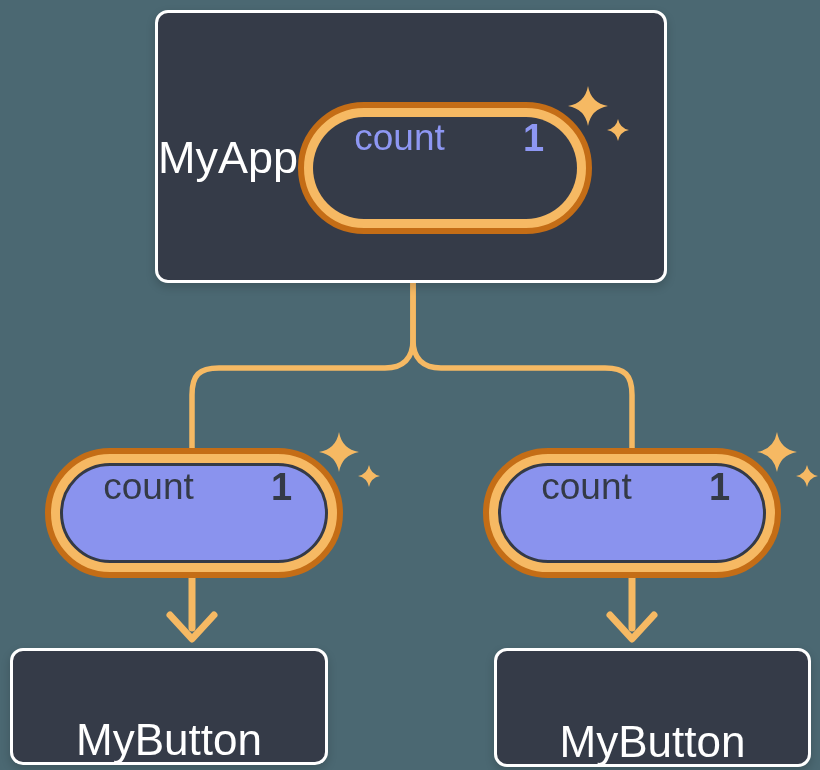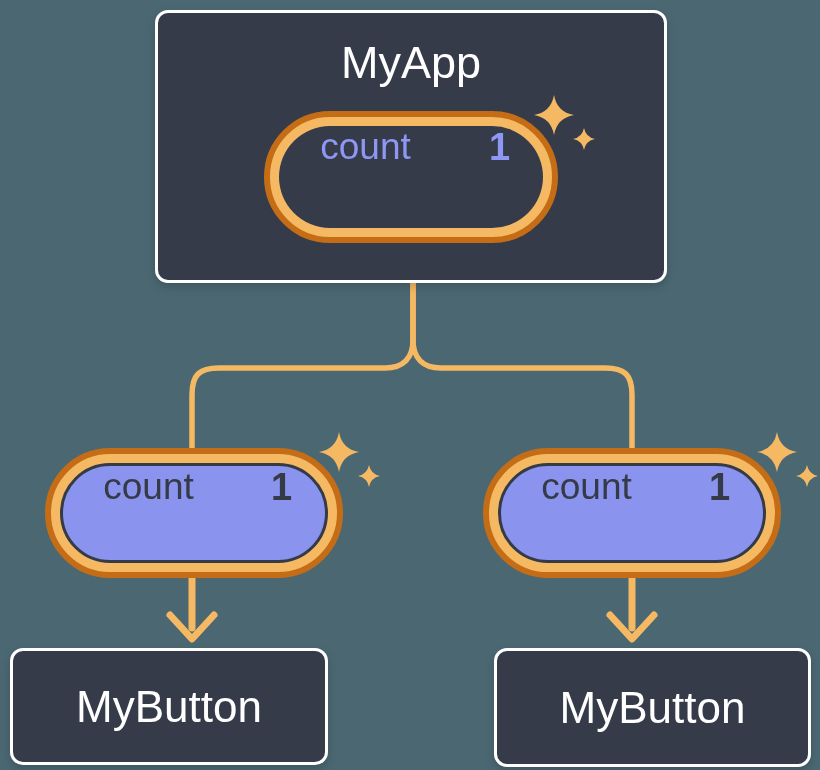--- a/index.html
+++ b/index.html
@@ -13,23 +13,23 @@
   .arrow path { fill:none; stroke:var(--accent-orange,#f6b963); stroke-width:7px; stroke-linecap:round; stroke-linejoin:round; }
 
   .node {
     position:absolute; box-sizing:border-box;
     background:var(--node-bg,#353b48);
     border:3px solid var(--node-border,#ffffff);
     border-radius:13px;
     box-shadow:0 4px 10px rgba(0,0,0,.18);
   }
   .root-node { left:155px; top:10px; width:512px; height:273px;
-    display:flex; flex-direction:column; align-items:center; padding-top:22px; }
+    display:flex; flex-direction:row; align-items:center; padding-top:22px; }
   .node-title { color:var(--node-text,#ffffff); font-size:45px; font-weight:500; line-height:56px; }
-  .button-node { display:flex; align-items:center; justify-content:center; }
+  .button-node { display:flex; align-items:flex-end; justify-content:center; }
   .button-node .node-title { font-size:44px; line-height:1; }
   .button-left  { left:10px;  top:648px; width:318px; height:117px; }
   .button-right { left:494px; top:648px; width:317px; height:119px; }
 
   .pill-wrap { position:relative; display:inline-block; }
   .root-node .pill-wrap { margin-top:20px; }
   .child-left  { position:absolute; left:45px;  top:448px; }
   .child-right { position:absolute; left:483px; top:448px; }
 
   .pill {

